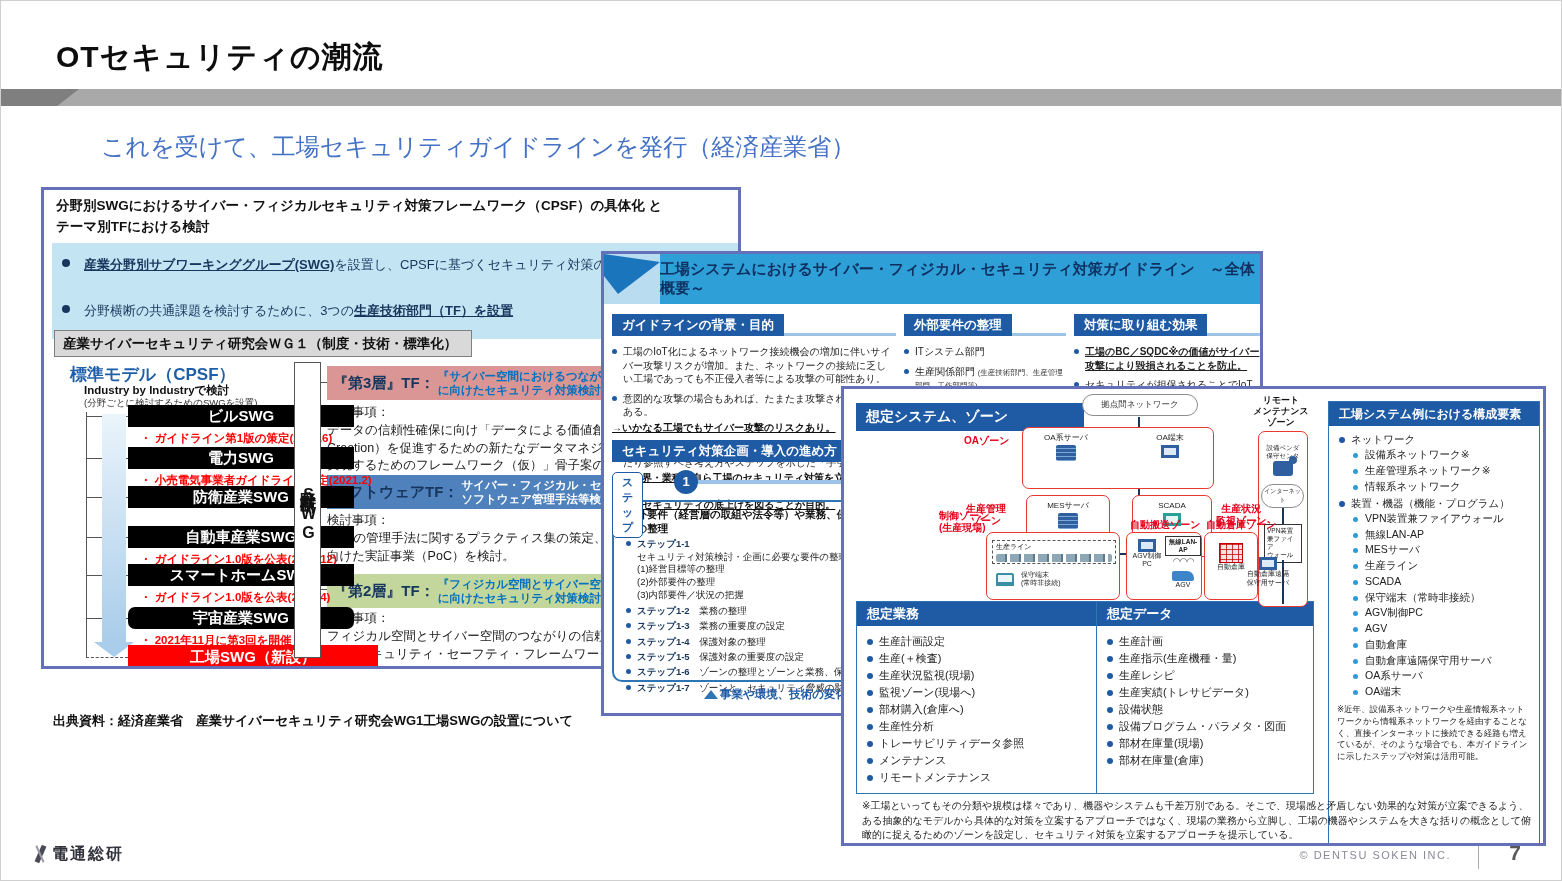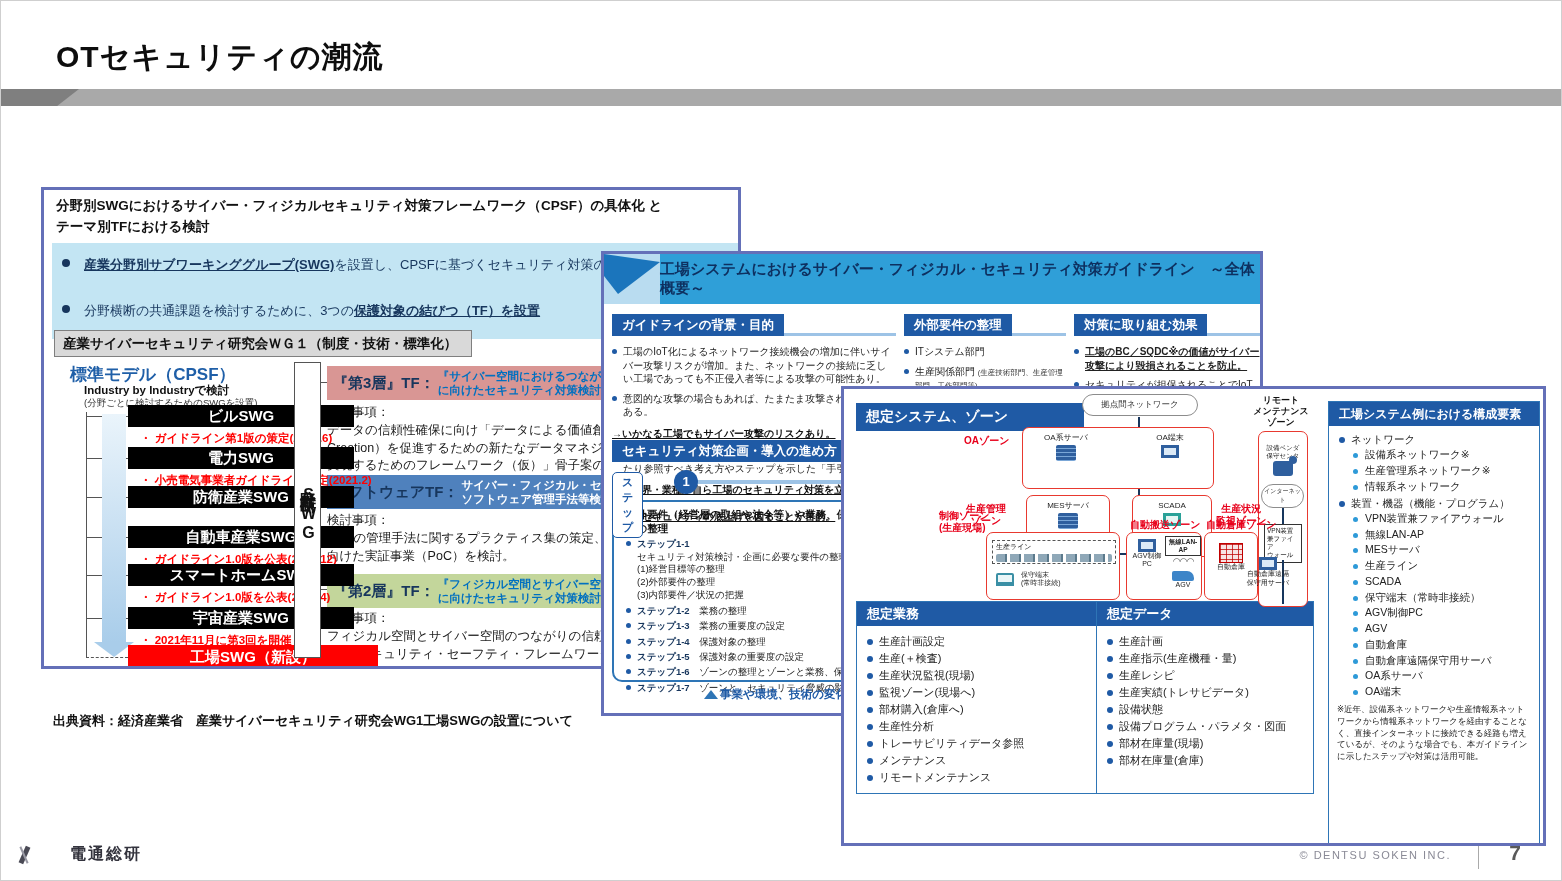--- a/index.html
+++ b/index.html
@@ -50,21 +50,21 @@
   #panelB { left:600px; top:250px; width:662px; height:465px; z-index:2; }
   .pb-corner { position:absolute; left:0; top:0; width:56px; height:50px; background:#b9dcf0; }
   .pb-corner svg { display:block; }
   .pb-titlebar { position:absolute; left:56px; top:0; right:0; height:50px; background:#2f9fd8; display:flex; align-items:center; justify-content:center; font-size:15px; font-weight:bold; color:#0e3060; }
   .col-hdr { position:relative; height:25px; }
   .col-hdr .box { position:absolute; left:0; top:0; height:22px; background:#1f5aa5; color:#fff; font-size:12.5px; font-weight:bold; line-height:22px; padding:0 10px; }
   .col-hdr .bar { position:absolute; left:0; top:19px; width:100%; height:3px; background:#9dc3e6; }
   .pb-col { position:absolute; top:60px; }
   .pb-bullet { position:relative; padding-left:11px; margin-top:6px; font-size:10px; color:#222; line-height:1.35; }
   .pb-bullet::before { content:""; position:absolute; left:0; top:4px; width:5px; height:5px; border-radius:50%; background:#1f5aa5; }
-  .pb-arrowline { margin-top:8px; font-size:10px; font-weight:bold; color:#111; text-decoration:underline; line-height:1.35; }
+  .pb-arrowline { margin-top:2px; font-size:10px; font-weight:bold; color:#111; text-decoration:underline; line-height:1.35; }
   .subparen { font-size:7.5px; color:#333; }
   .pm-hdr { position:absolute; left:8px; top:186px; width:282px; }
   .step-row { position:absolute; left:8px; top:216px; height:24px; }
   .step-pill { position:absolute; left:0; top:2px; border:1.5px solid #1f5aa5; border-radius:5px; color:#1f5aa5; font-size:11px; font-weight:bold; padding:2px 9px; background:#fff; z-index:1; }
   .step-circle { position:absolute; left:62px; top:0; width:24px; height:24px; border-radius:50%; background:#1f5aa5; color:#fff; font-size:13px; font-weight:bold; text-align:center; line-height:24px; z-index:1; }
   .step-line { position:absolute; left:86px; top:10px; width:540px; height:4px; background:#9dc3e6; }
   .steps-box { position:absolute; left:8px; top:246px; width:558px; height:182px; border:2px solid #2e75b6; border-radius:10px; padding:6px 12px; }
   .steps-box .bt { font-size:10.5px; font-weight:bold; color:#111; line-height:1.3; white-space:pre-line; }
   .step-item { position:relative; padding-left:11px; margin-top:3px; font-size:9.5px; color:#222; line-height:1.3; }
   .step-item::before { content:""; position:absolute; left:0; top:3px; width:5px; height:5px; border-radius:50%; background:#1f5aa5; }
@@ -101,48 +101,49 @@
   .lb-items { padding:7px 8px 0 10px; }
   .lb-item { position:relative; padding-left:12px; font-size:11px; color:#222; line-height:1.55; }
   .lb-item::before { content:""; position:absolute; left:0; top:6px; width:6px; height:6px; border-radius:50%; background:#1f5aa5; }
   .lb-item2 { position:relative; padding-left:12px; margin-left:14px; font-size:10.5px; color:#222; line-height:1.5; }
   .lb-item2::before { content:""; position:absolute; left:0; top:6px; width:5px; height:5px; border-radius:50%; background:#2e9ad8; }
   .comp-note { margin:4px 8px 0 8px; font-size:8.5px; color:#222; line-height:1.4; }
   .pc-footnote { position:absolute; left:18px; top:410px; width:674px; font-size:10px; color:#222; line-height:1.45; }
 
   
   .source { position:absolute; left:52px; top:711px; font-size:13px; font-weight:bold; color:#111; z-index:0; }
-  .logo { position:absolute; left:14px; top:843px; display:flex; align-items:flex-end;gap:34px; }
+  .logo { position:absolute; left:30px; top:843px; display:flex; align-items:flex-start; }
   .logo-x { position:relative; width:17px; height:20px; display:inline-block; margin-right:4px; }
   .logo-x::before { content:""; position:absolute; left:7px; top:1px; width:5px; height:18px; background:#4a4a55; transform:rotate(24deg); }
   .logo-x::after { content:""; position:absolute; left:8px; top:1px; width:2px; height:18px; background:#9a9aa5; transform:rotate(-24deg); }
   .logo .t { font-size:16px; font-weight:bold; color:#33333d; letter-spacing:2px; }
   .copyright { position:absolute; right:110px; top:848px; font-size:11px; color:#8a8a96; letter-spacing:1.5px; }
   .footsep { position:absolute; right:82px; top:842px; width:1px; height:26px; background:#aaa; }
   .pagenum { position:absolute; right:40px; top:840px; font-size:21px; font-weight:bold; color:#595959; }
 </style>
 </head>
 <body>
 
 <div class="slide">
 
   <div class="title">OTセキュリティの潮流</div>
   <div class="graybar">
       <div class="dark"></div>
     </div>
+  <div class="subtitle">これを受けて、工場セキュリティガイドラインを発行（経済産業省）</div>
 
   <div class="panel" id="panelA">
     <div class="pa-heading pre">分野別SWGにおけるサイバー・フィジカルセキュリティ対策フレームワーク（CPSF）の具体化 と
 テーマ別TFにおける検討</div>
     <div class="pa-bluebox"></div>
     <div class="pa-bullet" style="top:66px;">
       <span class="dot"></span><span class="bstrong">産業分野別サブワーキンググループ(SWG)</span><span>を設置し、CPSFに基づくセキュリティ対策の具</span>
     </div>
     <div class="pa-bullet" style="top:112px;">
-      <span class="dot"></span><span>分野横断の共通課題を検討するために、3つの</span><span class="bstrong">保護対象の結びつ（TF）を設置</span>
+      <span class="dot"></span><span>分野横断の共通課題を検討するために、3つの</span><span class="bstrong">生産技術部門（TF）を設置</span>
     </div>
     <div class="pa-wg1">産業サイバーセキュリティ研究会ＷＧ１（制度・技術・標準化）</div>
 
     <div class="cpsf-title">標準モデル（CPSF）</div>
     <div class="cpsf-sub1">Industry by Industryで検討</div>
     <div class="cpsf-sub2">(分野ごとに検討するためのSWGを設置)</div>
 
     <div class="tree-v"></div>
     <div class="tree-h" style="left:42px;top:226px;width:42px;"></div>
     <div class="tree-h" style="left:42px;top:268px;width:42px;"></div>
@@ -157,21 +158,21 @@
 
     <div class="swg-black" style="top:215px;">ビルSWG</div>
     <div class="swg-note" style="top:241px;">ガイドライン第1版の策定(2019.6)</div>
     <div class="swg-black" style="top:257px;">電力SWG</div>
     <div class="swg-note" style="top:283px;">小売電気事業者ガイドライン策定(2021.2)</div>
     <div class="swg-black" style="top:296px;">防衛産業SWG</div>
     <div class="swg-black" style="top:336px;">自動車産業SWG</div>
     <div class="swg-note" style="top:362px;">ガイドライン1.0版を公表(2020.12)</div>
     <div class="swg-black" style="top:374px;">スマートホームSWG</div>
     <div class="swg-note" style="top:400px;">ガイドライン1.0版を公表(2021.4)</div>
-    <div class="swg-black" style="top:417px;">宇宙産業SWG</div>
+    <div class="swg-black" style="top:417px;border-radius:7px;">宇宙産業SWG</div>
     <div class="swg-note" style="top:443px;">2021年11月に第3回を開催</div>
     <div class="swg-red">工場SWG（新設）</div>
 
     <div class="crossbox">
         <span>分野横断SWG</span>
       </div>
     <div class="tree-h" style="left:277px;top:192px;width:6px;"></div>
     <div class="tree-h" style="left:277px;top:300px;width:6px;"></div>
     <div class="tree-h" style="left:277px;top:399px;width:6px;"></div>
 
@@ -410,20 +411,21 @@
         <div class="lb-item2">AGV制御PC</div>
         <div class="lb-item2">AGV</div>
         <div class="lb-item2">自動倉庫</div>
         <div class="lb-item2">自動倉庫遠隔保守用サーバ</div>
         <div class="lb-item2">OA系サーバ</div>
         <div class="lb-item2">OA端末</div>
       </div>
       <div class="comp-note">※近年、設備系ネットワークや生産情報系ネットワークから情報系ネットワークを経由することなく、直接インターネットに接続できる経路も増えているが、そのような場合でも、本ガイドラインに示したステップや対策は活用可能。</div>
     </div>
 
+    <div class="pc-footnote">※工場といってもその分類や規模は様々であり、機器やシステムも千差万別である。そこで、現場感と矛盾しない効果的な対策が立案できるよう、ある抽象的なモデルから具体的な対策を立案するアプローチではなく、現場の業務から立脚し、工場の機器やシステムを大きな括りの概念として俯瞰的に捉えるためのゾーンを設定し、セキュリティ対策を立案するアプローチを提示している。</div>
   </div>
 
   <div class="source">出典資料：経済産業省　産業サイバーセキュリティ研究会WG1工場SWGの設置について</div>
   <div class="logo">
     <span class="logo-x"></span>
     <span class="t">電通総研</span>
   </div>
   <div class="copyright">© DENTSU SOKEN INC.</div>
   <div class="footsep"></div>
   <div class="pagenum">7</div>

